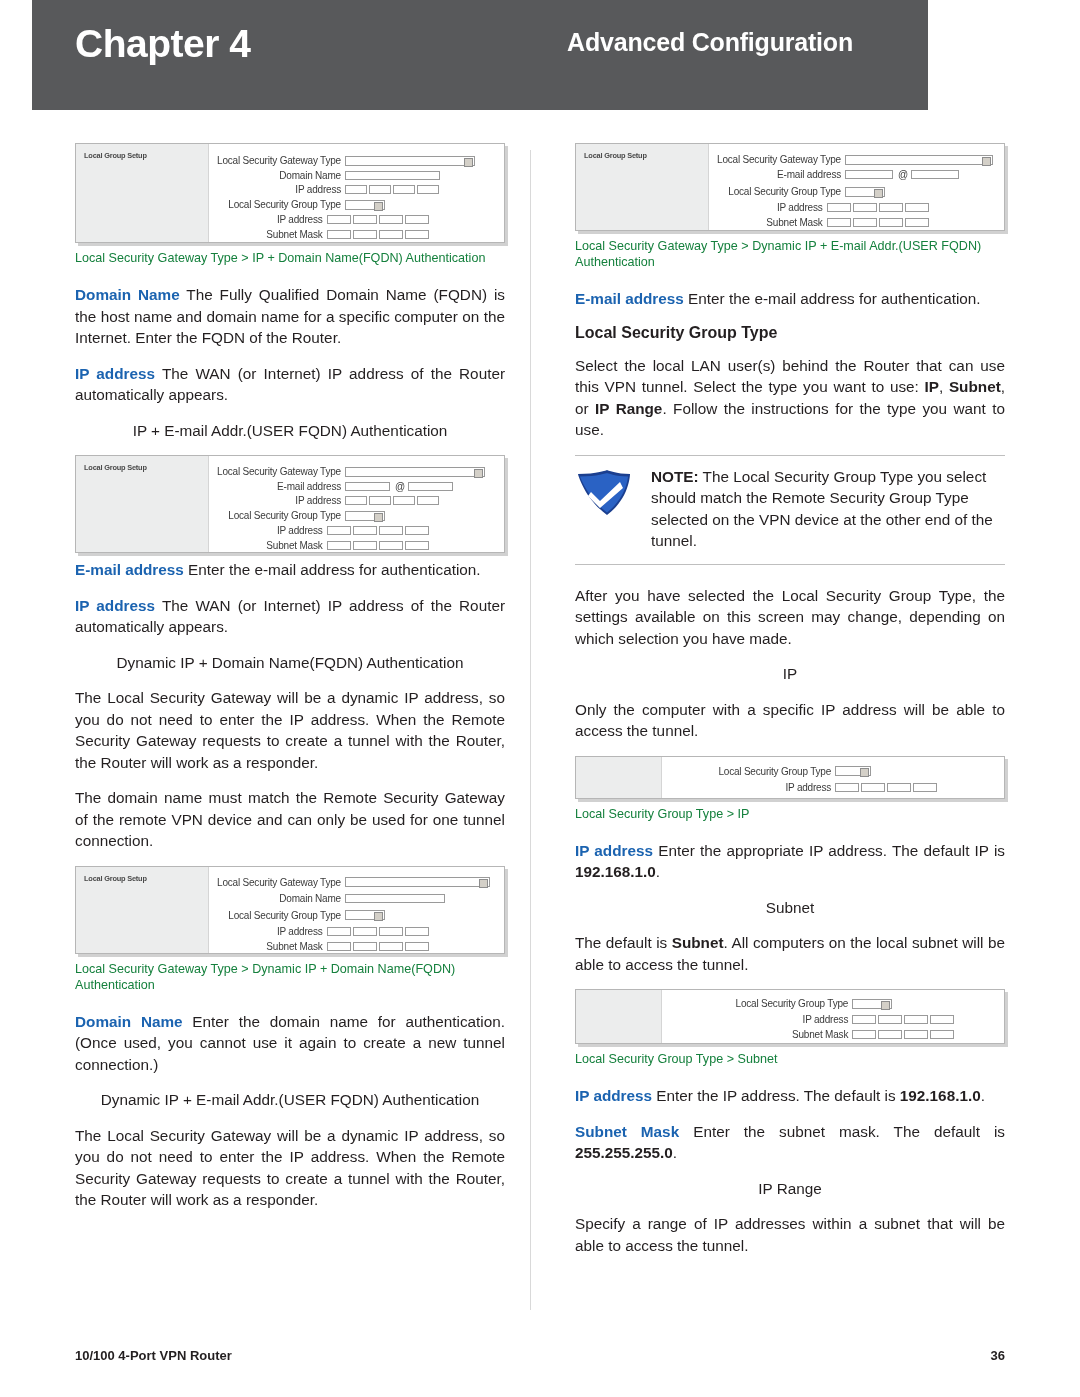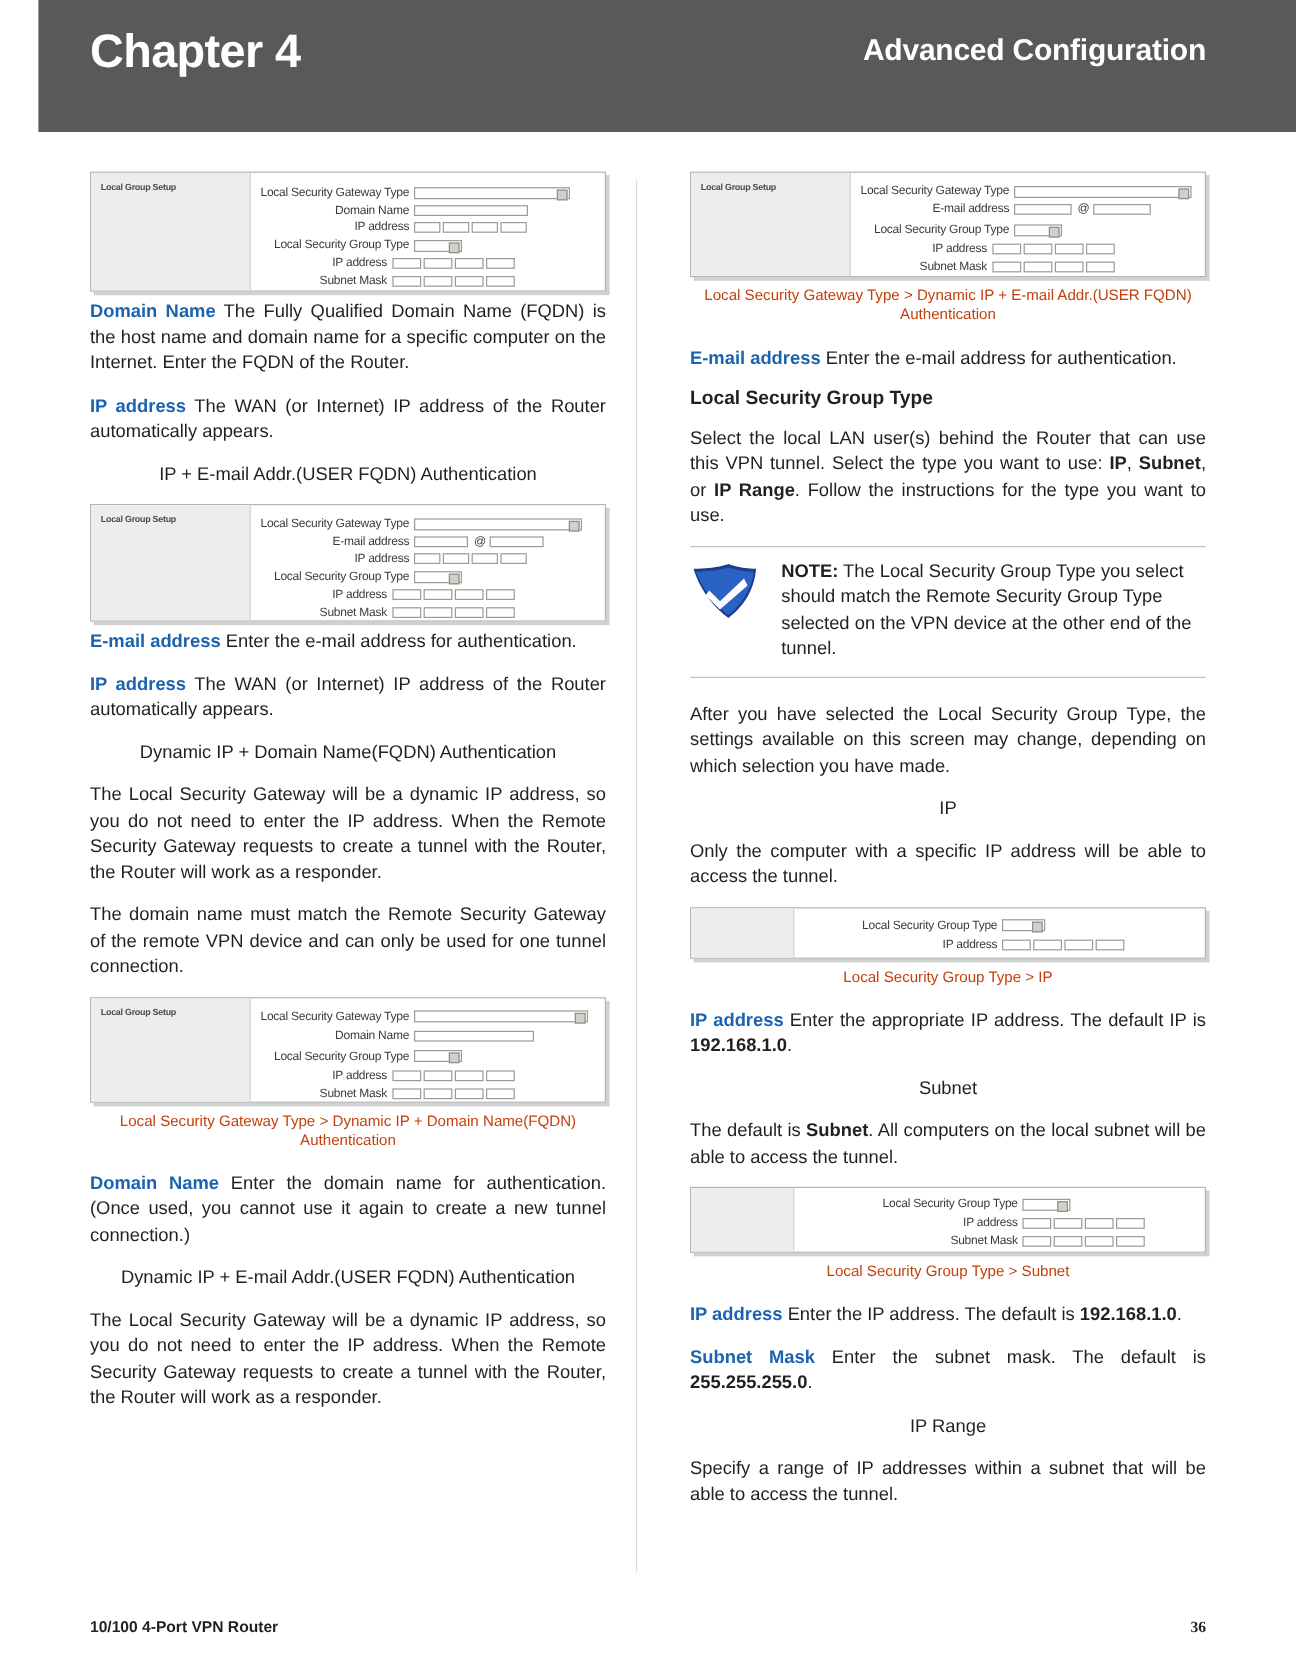--- a/index.html
+++ b/index.html
@@ -8,21 +8,21 @@
     width:1080px; height:1397px;
     background:#ffffff;
     font-family:"Liberation Sans", sans-serif;
     color:#231f20;
     position:relative;
     overflow:hidden;
   }
 
   
   .header {
-    position:absolute; left:0; top:0; width:1080px; height:110px;
+    position:absolute; left:0; top:0; width:928px; height:110px;
     background:#58595b;
   }
   .header:before {
     content:""; position:absolute; left:0; top:0; width:32px; height:110px;
     background:#ffffff;
   }
   .header-left {
     position:absolute; left:75px; top:22px;
     font-size:39px; font-weight:bold; color:#ffffff;
     letter-spacing:-0.5px;
@@ -95,22 +95,22 @@
   }
   .sel {
     border:1px solid #9a9a9a; background:#fff; height:10px;
     display:inline-block; position:relative;
   }
   .sel:after {
     content:""; position:absolute; right:1px; top:1px;
     width:7px; height:7px; background:#d4d0c8; border:1px solid #8d8d8d;
   }
   .caption {
-    font-size:12.6px; line-height:16px; text-align:center;
-    color:#c2410c; margin:7px 0 18px 0;
+    font-size:12.6px; line-height:16px; text-align:left;
+    color:#15803d; margin:7px 0 18px 0;
   }
 
   
   .note {
     position:relative;
     margin:4px 0 20px 0;
     padding:10px 0 12px 76px;
     border-top:1px solid #bfbfbf;
     border-bottom:1px solid #bfbfbf;
   }
@@ -119,21 +119,21 @@
     position:absolute; left:0; top:14px; width:58px; height:46px;
   }
 
   
   .footer-left {
     position:absolute; left:75px; top:1348px;
     font-size:13px; font-weight:bold; color:#231f20;
   }
   .footer-right {
     position:absolute; right:75px; top:1348px;
-    font-size:13px; font-weight:bold; color:#231f20;font-family:Liberation Serif, serif;
+    font-size:13px; font-weight:bold; color:#231f20;
   }
 </style>
 </head>
 <body>
 
 <div class="header">
   <div class="header-left">Chapter 4</div>
   <div class="header-right">Advanced Configuration</div>
 </div>
 
@@ -173,20 +173,21 @@
         <span class="fld" style="width:24px;"></span>
       </div>
       <div class="row" style="top:85px; left:18%;">
         <span class="lbl w50">Subnet Mask</span>
         <span class="fld" style="width:24px;"></span>
         <span class="fld" style="width:24px;"></span>
         <span class="fld" style="width:24px;"></span>
         <span class="fld" style="width:24px;"></span>
       </div>
     </div>
+    <div class="caption">Local Security Gateway Type &gt; IP + Domain Name(FQDN) Authentication</div>
   </div>
 
   <p><span class="blue">Domain Name</span><span>  The Fully Qualified Domain Name (FQDN) is the host name and domain name for a specific computer on the Internet. Enter the FQDN of the Router.</span></p>
 
   <p><span class="blue">IP address</span><span>  The WAN (or Internet) IP address of the Router automatically appears.</span></p>
 
   <p class="nj">IP + E-mail Addr.(USER FQDN) Authentication</p>
 
   <div class="fig">
     <div class="shot" style="height:98px;">

